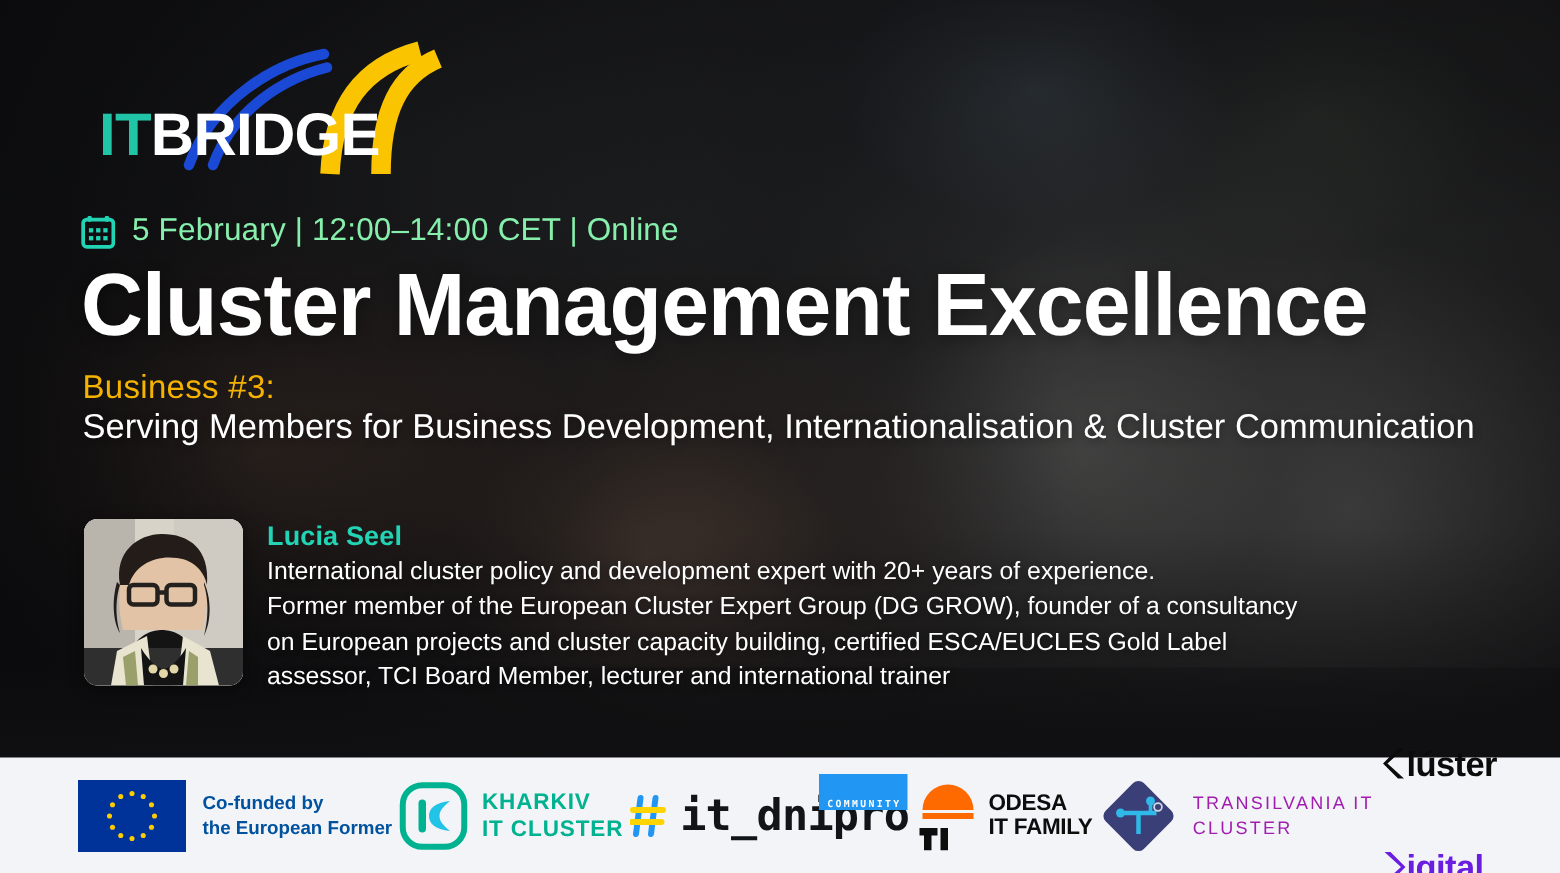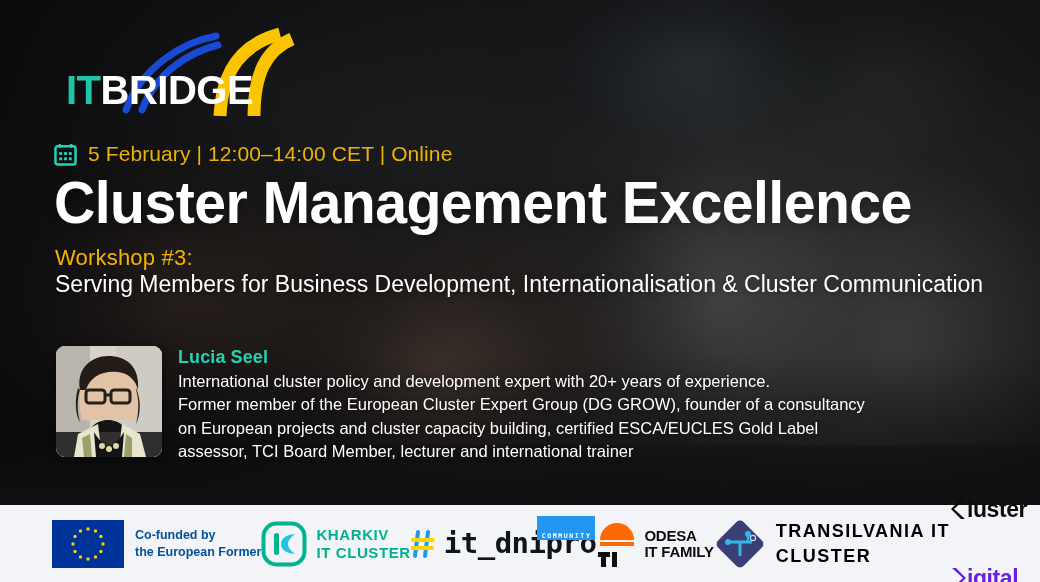--- a/index.html
+++ b/index.html
@@ -52,21 +52,21 @@
   }
   .logo-it { color: #20c5a8; }
   .logo-bridge { color: #ffffff; }
 
   
   .dateline {
     position: absolute; left: 54px; top: 142px;
     display: flex; align-items: center; gap: 11px;
   }
   .dateline-text {
-    color: #eab308; font-size: 21px; font-weight: 400;
+    color: #86efac; font-size: 21px; font-weight: 400;
     letter-spacing: 0.1px; white-space: nowrap;
   }
 
   
   .title {
     position: absolute; left: 54px; top: 172px;
     color: #ffffff;
     font-size: 59px; font-weight: 700;
     letter-spacing: -0.6px; line-height: 1.06;
     white-space: nowrap;
@@ -151,21 +151,21 @@
     font-family: "DejaVu Sans Mono", monospace;
   }
   
   .odesa-text {
     font-size: 15px; font-weight: 700; color: #0d0d0d;
     line-height: 1.04; letter-spacing: -0.2px; white-space: pre-line;
   }
   
   .trans { gap: 10px; }
   .trans-text {
-    color: #000000; font-size: 18px; font-weight: 700;
+    color: #a21caf; font-size: 12px; font-weight: 400;
     letter-spacing: 1.5px; line-height: 1.35; white-space: pre-line;
   }
   
   .kl { flex-direction: column; align-items: flex-start; line-height: 1; gap: 45px; }
   .kl-row { display: flex; align-items: center; }
   .kl-top { font-size: 23px; font-weight: 700; color: #0b0b0b; letter-spacing: -0.4px; }
   .kl-bot { font-size: 23px; font-weight: 700; color: #6a1fe0; letter-spacing: -0.4px; margin-top: 1px; }
 </style>
 </head>
 <body>
@@ -198,21 +198,21 @@
         <rect x="15.5" y="9.5" width="3" height="3" fill="#22d3b4"></rect>
         <rect x="5.5" y="15" width="3" height="3" fill="#22d3b4"></rect>
         <rect x="10.5" y="15" width="3" height="3" fill="#22d3b4"></rect>
         <rect x="15.5" y="15" width="3" height="3" fill="#22d3b4"></rect>
       </svg>
       <span class="dateline-text">5 February | 12:00–14:00 CET | Online</span>
     </div>
 
     <div class="title">Cluster Management Excellence</div>
 
-    <div class="workshop-label">Workshop #3:</div>
+    <div class="workshop-label">Business #3:</div>
     <div class="workshop-desc">Serving Members for Business Development,
 Internationalisation &amp; Cluster Communication</div>
 
     <div class="speaker-photo">
       <svg width="106" height="111" viewBox="0 0 106 111">
         <rect width="106" height="111" fill="#d7d3c9"></rect>
         <rect x="0" y="0" width="34" height="111" fill="#b9b5ad"></rect>
         <rect x="60" y="0" width="46" height="111" fill="#cfcbc2"></rect>
         <path d="M0 86 L106 86 L106 111 L0 111 Z" fill="#2f2f2f"></path>
         <path d="M26 74 C22 58 22 36 32 25 C42 14 66 14 75 26 C84 38 83 60 79 74 Z" fill="#e3c3a6"></path>

